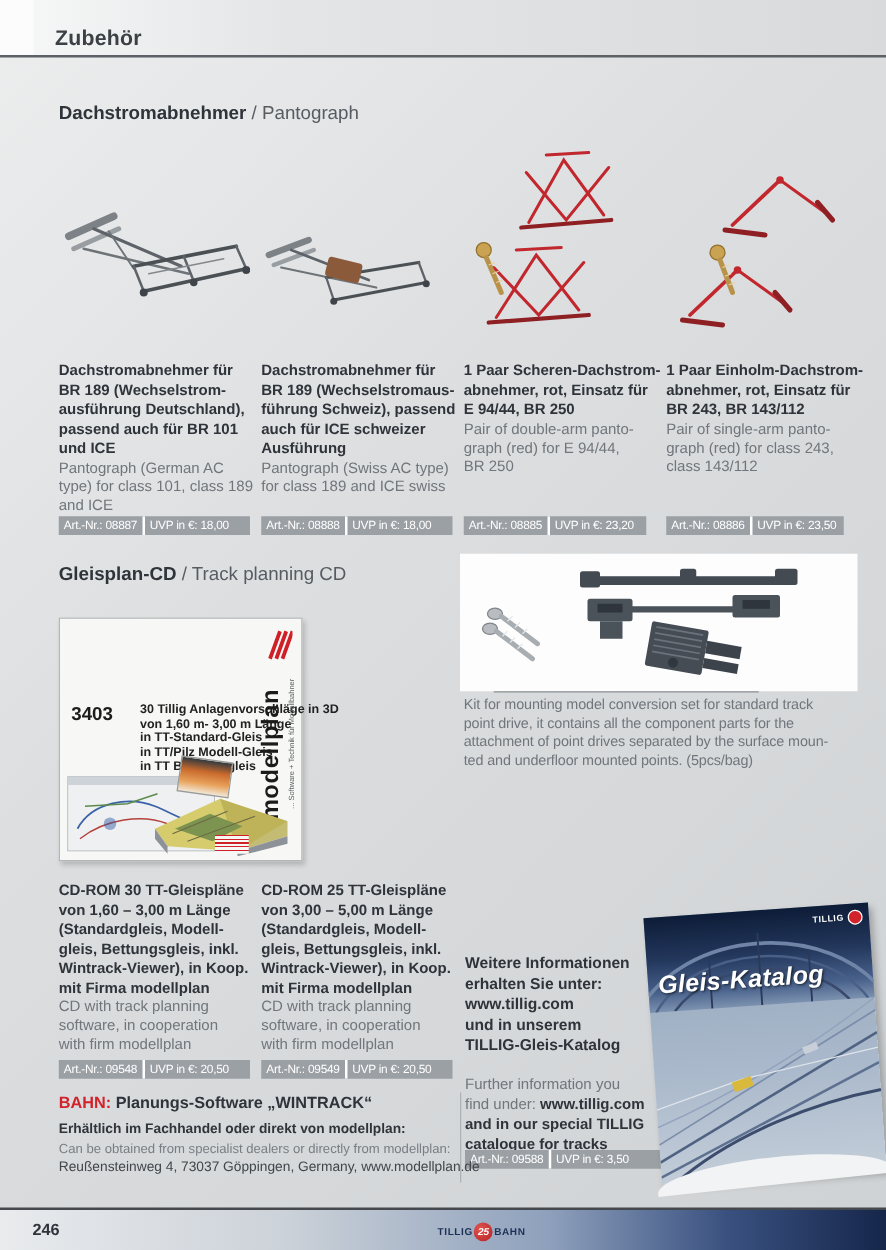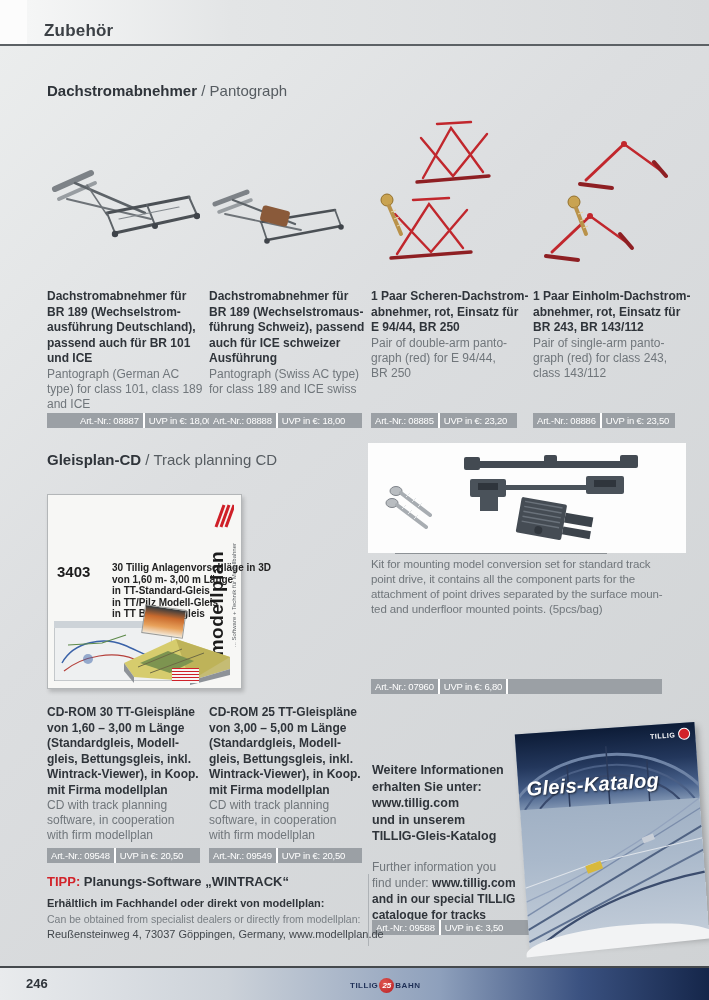--- a/index.html
+++ b/index.html
@@ -215,21 +215,21 @@
   </div>
   <div class="abs w-col x4" style="top:289px;">
     <div class="bold-de">1 Paar Einholm-Dachstrom-
 abnehmer, rot, Einsatz für
 BR 243, BR 143/112</div>
     <div class="desc-en">Pair of single-arm panto-
 graph (red) for class 243,
 class 143/112</div>
   </div>
 
-  <div class="price-bar abs w-col x1" style="top:413px;padding-left:29px;">
+  <div class="price-bar abs w-col x1" style="top:413px;">
     <span class="pb-art">Art.-Nr.: 08887</span>
       <span class="pb-sep"></span>
       <span class="pb-price">UVP in €: 18,00</span>
   </div>
   <div class="price-bar abs w-col x2" style="top:413px;">
     <span class="pb-art">Art.-Nr.: 08888</span>
       <span class="pb-sep"></span>
       <span class="pb-price">UVP in €: 18,00</span>
   </div>
   <div class="price-bar abs x3" style="top:413px;width:146px;">
@@ -279,27 +279,20 @@
       </g>
     </svg>
   </div>
   <div class="kit-underline"></div>
 
   <div class="abs" style="left:371px;top:557px;width:315px;">
     <div class="desc-en" style="font-size:11.5px;line-height:15px;letter-spacing:-.1px;">Kit for mounting model conversion set for standard track
 point drive, it contains all the component parts for the
 attachment of point drives separated by the surface moun-
 ted and underfloor mounted points. (5pcs/bag)</div>
-  </div>
-  <div class="price-bar abs" style="left:371px;top:679px;width:291px;">
-    <span class="pb-art">Art.-Nr.: 07960</span>
-      <span class="pb-sep"></span>
-      <span class="pb-price fixed">UVP in €: 6,80</span>
-      <span class="pb-sep"></span>
-      <span class="pb-fill"></span>
   </div>
 
   <div class="cd-cover">
     <div class="cd-num">3403</div>
     <div class="cd-desc">30 Tillig Anlagenvorschläge in 3D
 von 1,60 m- 3,00 m Länge
 in TT-Standard-Gleis
 in TT/Pilz Modell-Gleis
 in TT Bettungsgleis</div>
     <div class="cd-side">
@@ -373,21 +366,21 @@
 and in our special TILLIG
 catalogue for tracks</span></div>
   </div>
   <div class="price-bar abs" style="left:372px;top:920px;width:163px;">
     <span class="pb-art">Art.-Nr.: 09588</span>
       <span class="pb-sep"></span>
       <span class="pb-price">UVP in €: 3,50</span>
   </div>
 
   <div class="tipp-line">
-    <span class="red">TIPP:</span><span> Planungs-Software „WINTRACK“</span>
+    <span class="red">BAHN:</span><span> Planungs-Software „WINTRACK“</span>
   </div>
   <div class="tipp-de">Erhältlich im Fachhandel oder direkt von modellplan:</div>
   <div class="tipp-en">Can be obtained from specialist dealers or directly from modellplan:</div>
   <div class="tipp-addr">Reußensteinweg 4, 73037 Göppingen, Germany, www.modellplan.de</div>
   <div class="v-divider"></div>
 
   <div class="katalog">
     <div class="kat-top">
       <svg width="180" height="76" viewBox="0 0 180 76">
         <path d="M-10 76 C30 10 150 10 190 76" stroke="#6f84a6" stroke-width="3" fill="none"></path>

